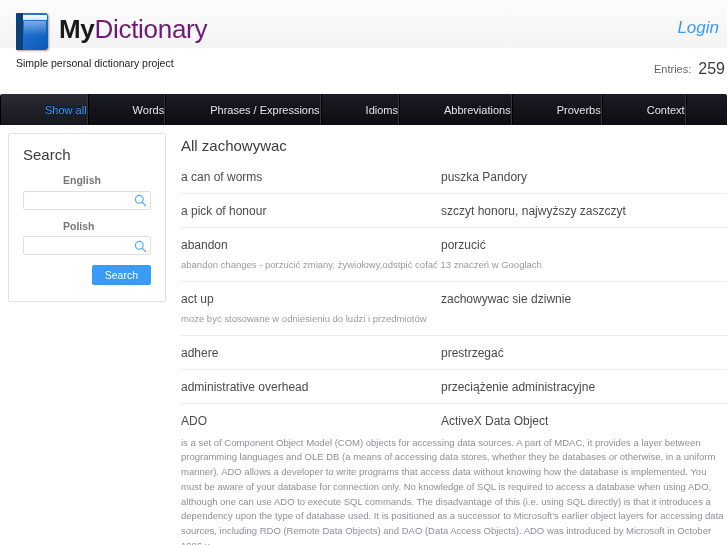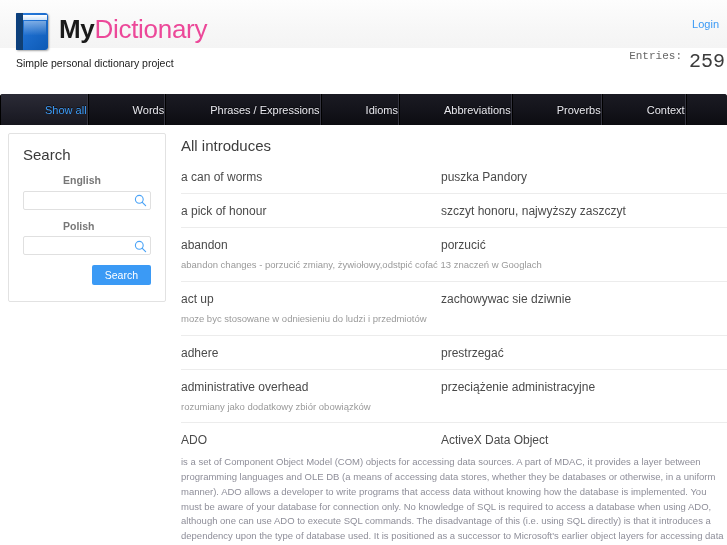--- a/index.html
+++ b/index.html
@@ -62,56 +62,56 @@
     line-height: 1;
     padding-top: 5px;
   }
   .wordmark .brand {
     font-size: 26px;
     letter-spacing: -0.3px;
     color: #1a1a1a;
     white-space: nowrap;
   }
   .wordmark .brand .b1 { font-weight: bold; }
-  .wordmark .brand .b2 { font-weight: normal; color: #ec4899; }
+  .wordmark .brand .b2 { font-weight: normal; color: #701a75; }
   .tagline {
     margin-top: 6px;
     margin-left: 0px;
     font-size: 10.5px;
     font-weight: normal;
     color: #222;
     white-space: nowrap;
   }
   .logo-block { position: absolute; left: 14px; top: 11px; }
   .logo-row { display: flex; align-items: flex-start; }
   .tag-row { margin-top: 3px; margin-left: 2px; }
 
   .login-link {
     position: absolute;
     right: 8px; top: 18px;
-    font-size: 11px;
+    font-size: 17px;
     color: #3b9af5;
     text-decoration: none;
     cursor: pointer;
+    font-style: italic;
   }
   .entries {
     position: absolute;
-    right: 2px; top: 50px;
-    display: flex;
-    align-items: flex-start;
+    right: 2px; top: 60px;
+    display: flex;
+    align-items: center;
     white-space: nowrap;
-    font-family: Liberation Mono, monospace;
   }
   .entries-label {
     font-size: 11px;
     color: #666;
     margin-right: 7px;
   }
   .entries-count {
-    font-size: 20px;
+    font-size: 16px;
     color: #3b3b3b;
   }
 
   
   .nav {
     position: relative;
     width: 727px;
     height: 31px;
     background: linear-gradient(to bottom, #1c1c24 0%, #14141b 50%, #0d0d12 100%);
     display: flex;
@@ -352,21 +352,21 @@
         </div>
       </div>
 
       <div class="search-btn-row">
         <button class="search-btn">Search</button>
       </div>
     </div>
   </div>
 
   <div class="main">
-    <div class="main-title">All introduces</div>
+    <div class="main-title">All zachowywac</div>
     <div id="entry-list">
         <div class="entry">
           <div class="entry-row">
             <div class="entry-en">a can of worms</div>
             <div class="entry-pl">puszka Pandory</div>
           </div>
         </div>
         <div class="entry">
           <div class="entry-row">
             <div class="entry-en">a pick of honour</div>
@@ -391,21 +391,20 @@
           <div class="entry-row">
             <div class="entry-en">adhere</div>
             <div class="entry-pl">prestrzegać</div>
           </div>
         </div>
         <div class="entry">
           <div class="entry-row">
             <div class="entry-en">administrative overhead</div>
             <div class="entry-pl">przeciążenie administracyjne</div>
           </div>
-          <div class="entry-note">rozumiany jako dodatkowy zbiór obowiązków</div>
         </div>
         <div class="entry">
           <div class="entry-row">
             <div class="entry-en">ADO</div>
             <div class="entry-pl">ActiveX Data Object</div>
           </div>
           <div class="entry-desc">is a set of Component Object Model (COM) objects for accessing data sources. A part of MDAC, it provides a layer between programming languages and OLE DB (a means of accessing data stores, whether they be databases or otherwise, in a uniform manner). ADO allows a developer to write programs that access data without knowing how the database is implemented. You must be aware of your database for connection only. No knowledge of SQL is required to access a database when using ADO, although one can use ADO to execute SQL commands. The disadvantage of this (i.e. using SQL directly) is that it introduces a dependency upon the type of database used.
 It is positioned as a successor to Microsoft's earlier object layers for accessing data sources, including RDO (Remote Data Objects) and DAO (Data Access Objects). ADO was introduced by Microsoft in October 1996.v</div>
         </div>
       </div>

